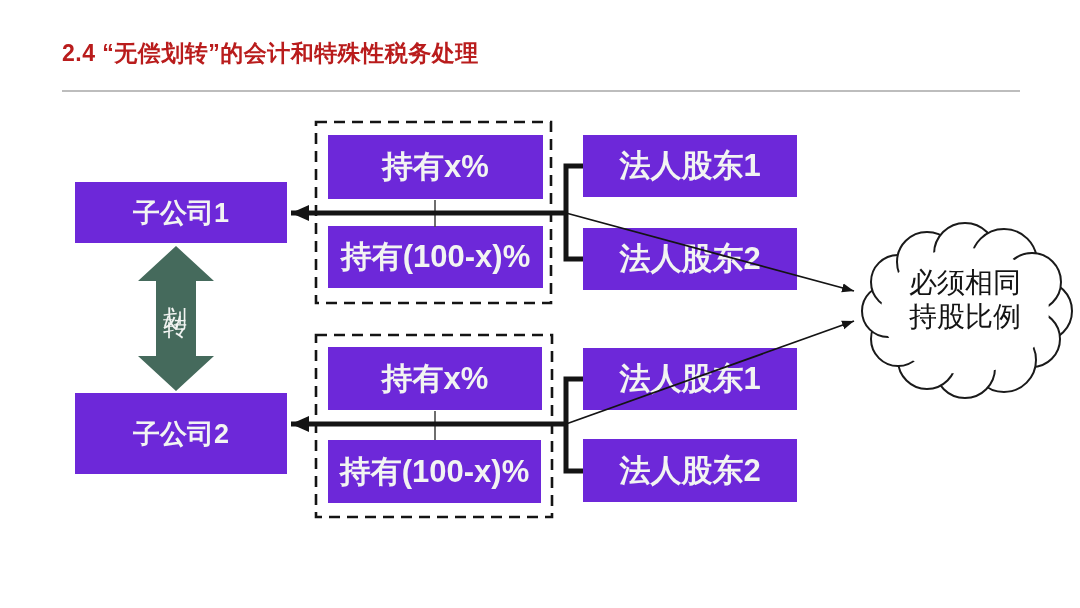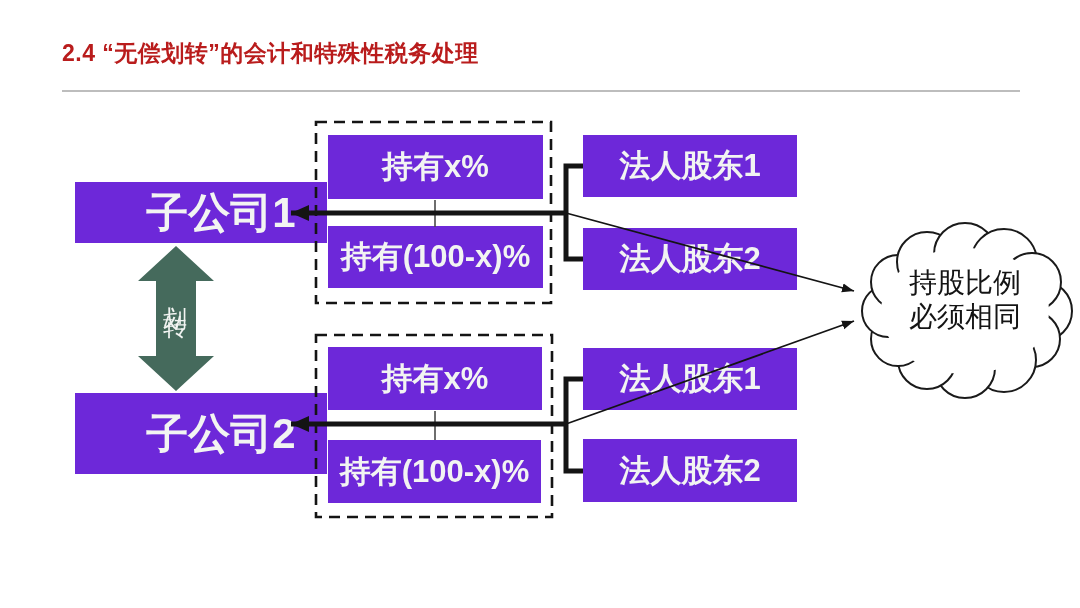--- a/index.html
+++ b/index.html
@@ -16,21 +16,21 @@
   }
   .layer-svg{
     position:absolute;left:0;top:0;width:1080px;height:608px;z-index:2;pointer-events:none;
   }
   .gbox{
     position:absolute;background:#6d28d9;color:#F2F4F2;display:flex;
     align-items:center;justify-content:center;font-size:31px;z-index:1;
     white-space:nowrap;
     font-weight:bold;
   }
-  .sub{font-size:42px;padding-left:40px;}
+  .sub{font-size:27px;}
   .transfer-label{
     position:absolute;left:163px;top:287px;z-index:3;color:#F2F4F2;
     font-size:24px;writing-mode:vertical-rl;text-orientation:upright;
     letter-spacing:9px;line-height:1;
   }
   .cloud-text{
     position:absolute;left:876px;top:266px;width:178px;z-index:3;
     text-align:center;color:#141414;font-size:28px;line-height:1.22;
   }
 </style>
@@ -115,17 +115,17 @@
       <circle cx="965" cy="254" r="31"></circle>
       <circle cx="1004" cy="262" r="33"></circle>
       <circle cx="1032" cy="282" r="29"></circle>
       <ellipse cx="965" cy="311" rx="84" ry="63" stroke="none"></ellipse>
     </g>
   </svg>
 
   <div class="transfer-label">划转</div>
 
   <div class="cloud-text">
+    <div>必须相同</div>
     <div>持股比例</div>
-    <div>必须相同</div>
   </div>
 
 </div>
 
 </body></html>

